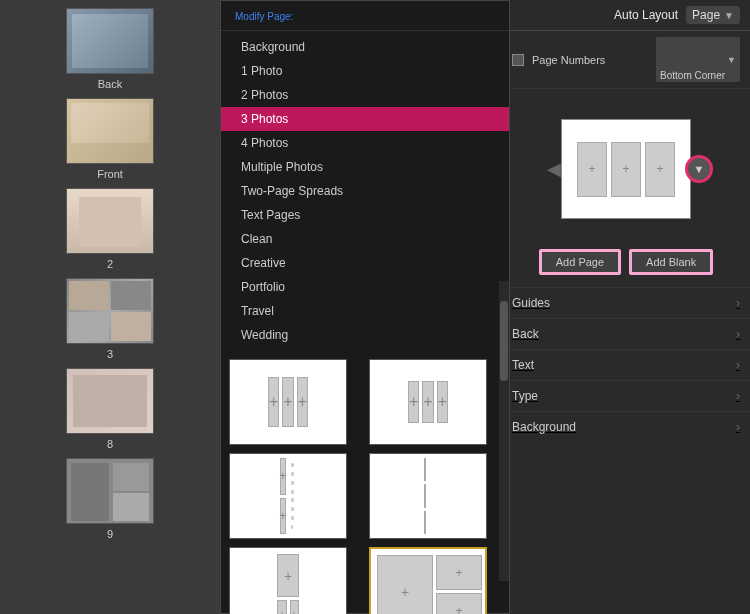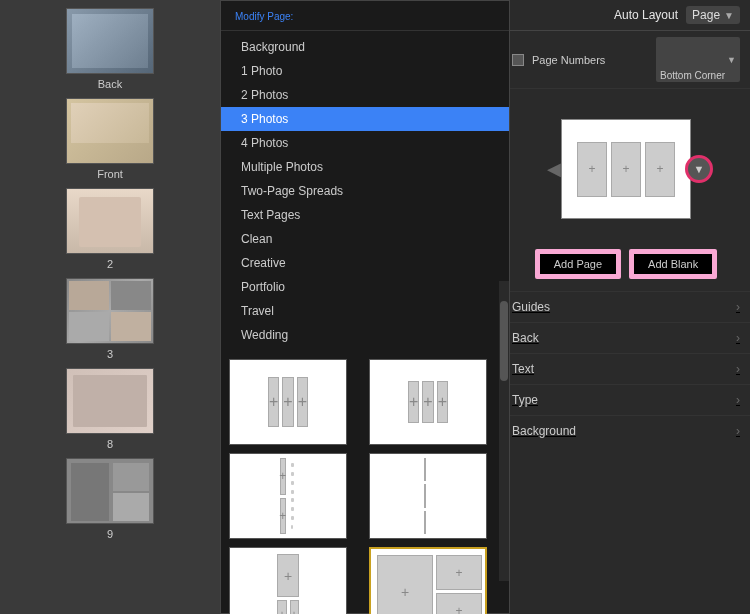--- a/index.html
+++ b/index.html
@@ -107,21 +107,21 @@
       list-style: none;
       padding: 4px 0;
     }
     .menu-item {
       padding: 5px 20px;
       color: #ccc;
       cursor: pointer;
       font-size: 12px;
     }
     .menu-item.selected {
-      background: #3b82f6;
+      background: #be185d;
       color: #fff;
     }
 
     
     .templates-area {
       padding: 8px;
       display: grid;
       grid-template-columns: 1fr 1fr;
       gap: 8px;
       overflow-y: auto;
@@ -365,23 +365,23 @@
     }
 
     
     .add-buttons-row {
       display: flex;
       gap: 8px;
       padding: 0 20px 12px 20px;
       justify-content: center;
     }
     .add-btn {
-      background: #000000;
+      background: #404040;
       color: #ccc;
-      border: 5px solid #f9a8d4;
+      border: 3px solid #f9a8d4;
       padding: 4px 14px;
       font-size: 11px;
       cursor: pointer;
       border-radius: 2px;
     }
 
     
     .right-section {
       display: flex;
       align-items: center;

